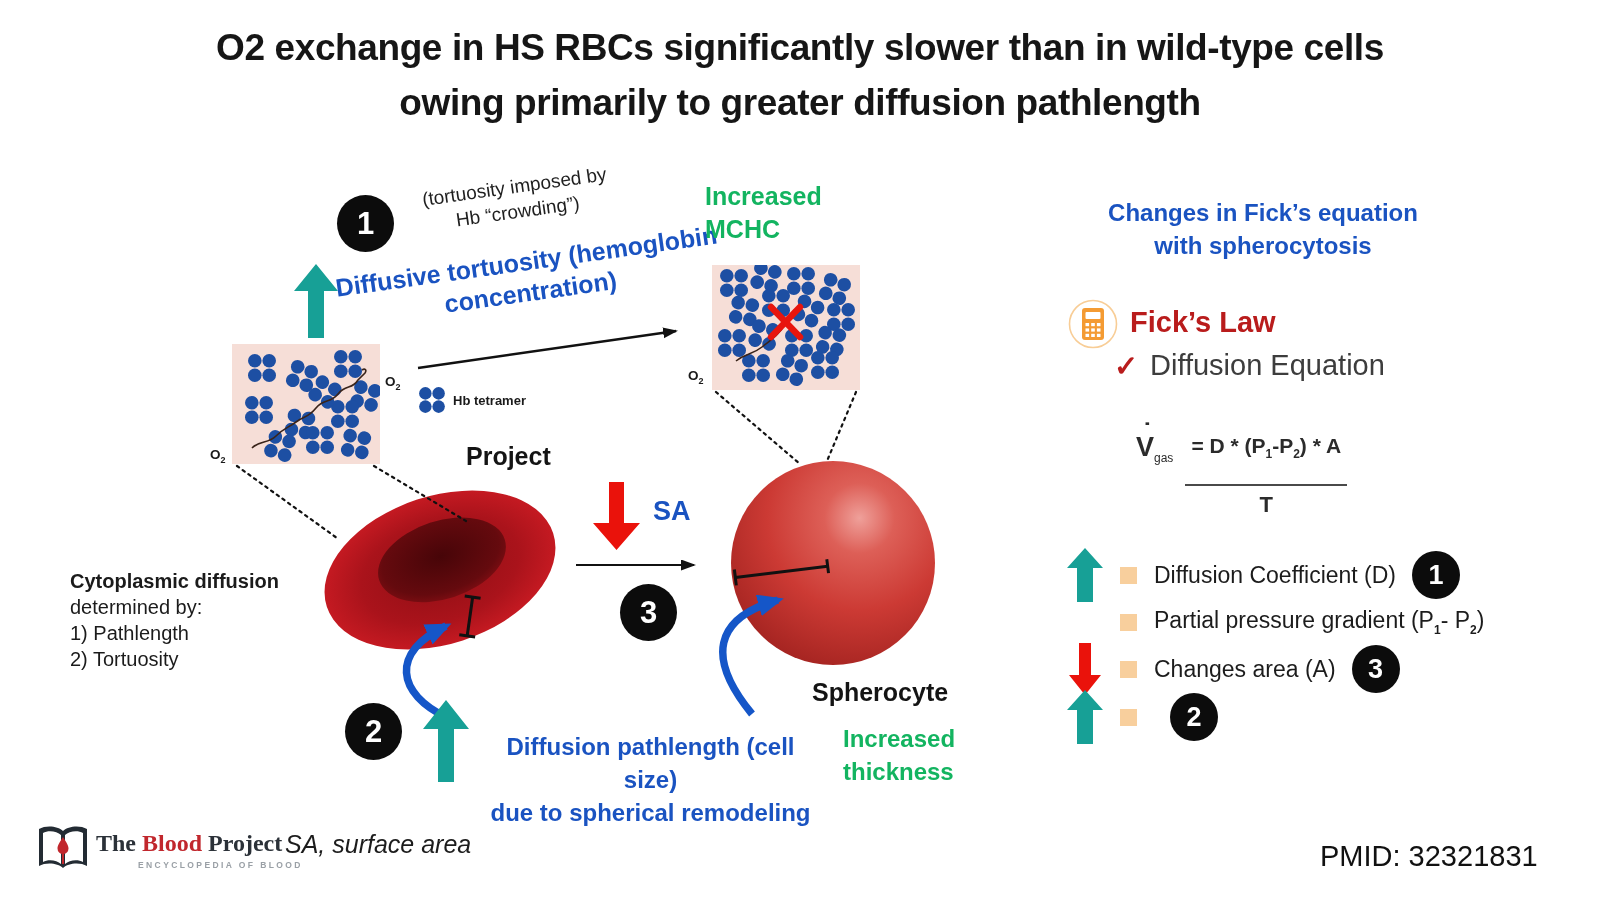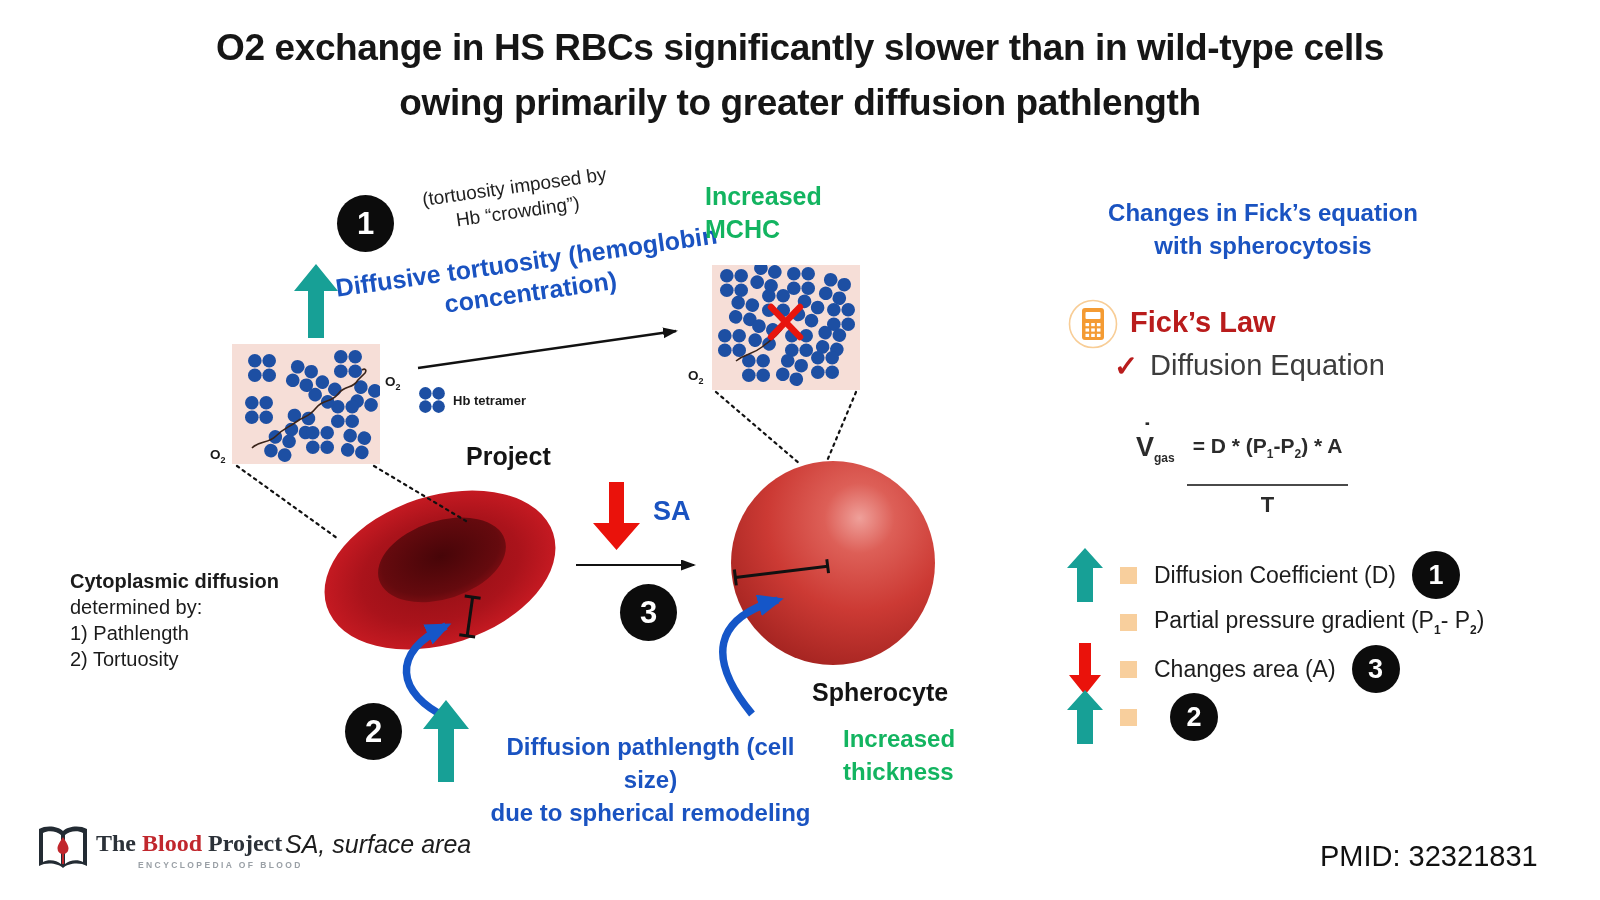--- a/index.html
+++ b/index.html
@@ -39,21 +39,21 @@
   .legend{display:flex;align-items:center;gap:7px;z-index:4;}
   .legend .lbl{font-size:13px;font-weight:700;color:#1a1a1a;}
   
   .fickhead{font-size:24px;font-weight:700;text-align:center;line-height:33px;z-index:4;}
   .fickslaw{font-size:29px;font-weight:700;z-index:4;}
   .diffeq{font-size:29px;font-weight:500;color:#3d3d3d;z-index:4;}
   .check{font-size:29px;font-weight:700;z-index:4;}
   .eq{display:flex;align-items:flex-start;z-index:4;color:#2b2b2b;}
   .eq .v{font-size:27px;font-weight:700;position:relative;margin-right:4px;}
   .eq .v .dot{position:absolute;left:7px;top:-15px;font-size:26px;}
-  .eq .v sub{font-size:12px;font-weight:700;}
+  .eq .v sub{font-size:12px;font-weight:400;}
   .eq .frac{margin-left:8px;text-align:center;}
   .eq .num{font-size:21px;font-weight:700;padding:2px 6px 23px 6px;border-bottom:2.5px solid #4a4a4a;}
   .eq .num sub,.frow sub{font-size:12px;font-weight:700;}
   .eq .den{font-size:22px;font-weight:700;padding-top:6px;}
   .frow{display:flex;align-items:center;z-index:4;}
   .frow .arrowslot{width:70px;display:flex;justify-content:center;}
   .frow .sq{width:17px;height:17px;background:#f8cf9d;margin-right:17px;flex:0 0 auto;}
   .frow .lbl{font-size:23px;font-weight:500;color:#1c1c1c;white-space:nowrap;}
   
   .logotext{font-family:"Liberation Serif",serif;font-weight:700;font-size:24px;color:#2b3138;z-index:4;}

